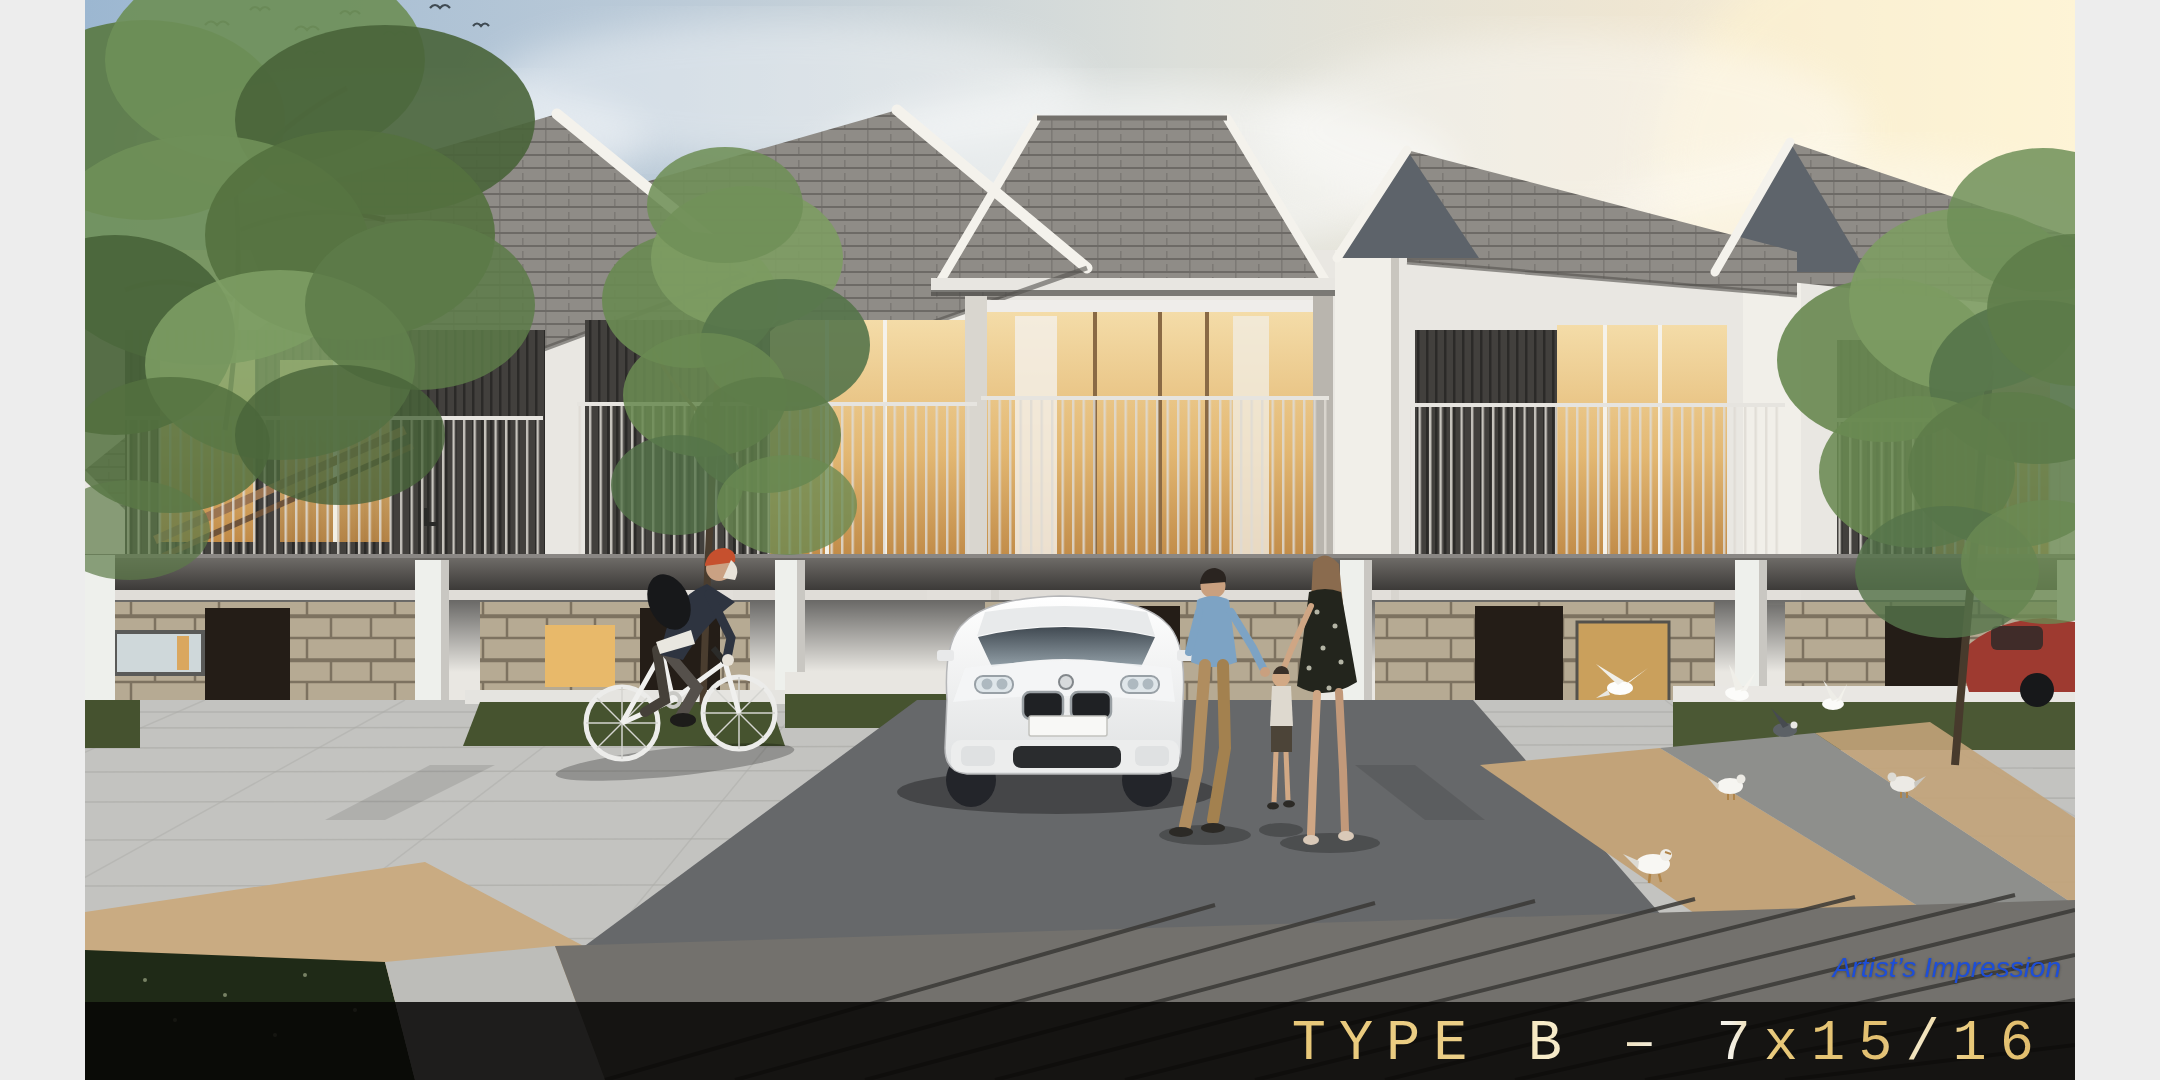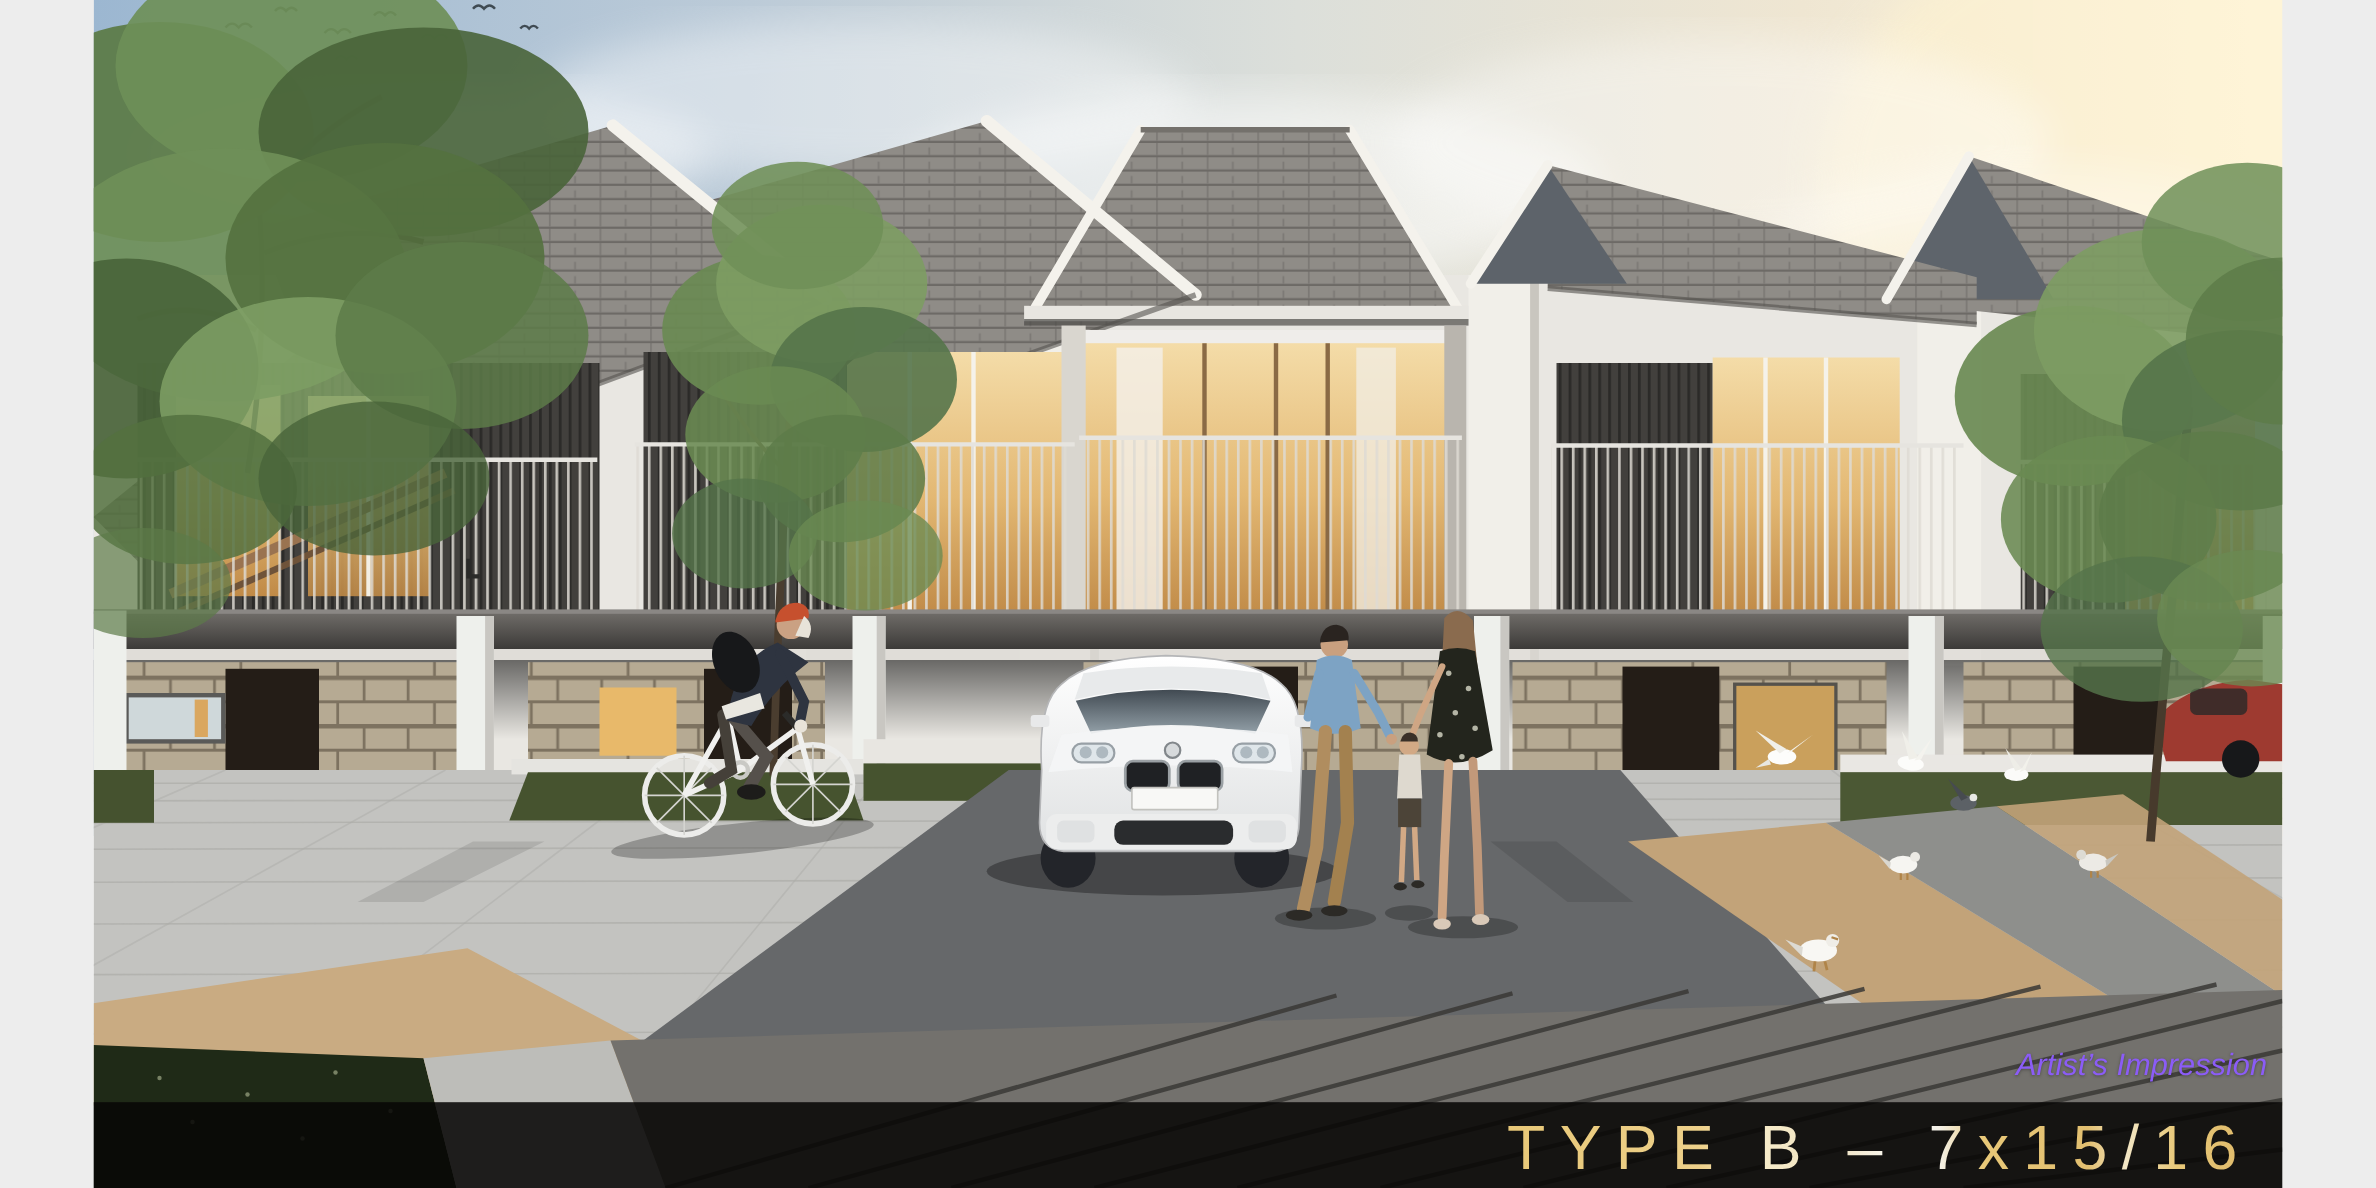--- a/index.html
+++ b/index.html
@@ -11,37 +11,37 @@
   .scene{position:absolute;left:85px;top:0;width:1990px;height:1080px;overflow:hidden;}
   .scene svg{position:absolute;left:0;top:0;}
   .watermark{
     position:absolute;left:758px;top:470px;width:480px;
     font-size:102px;font-weight:bold;letter-spacing:-2px;
     color:var(--watermark,rgba(255,255,255,0.55));
     white-space:nowrap;user-select:none;
   }
   .caption{
     position:absolute;right:14px;top:952px;
-    font-size:28px;font-style:italic;color:#8b5cf6;
+    font-size:28px;font-style:italic;color:#1d4ed8;
     text-shadow:0 1px 3px rgba(0,0,0,.35);
     white-space:nowrap;
     margin-left:47px;
   }
   .banner{
     position:absolute;left:0;bottom:0;width:100%;height:78px;
     background:var(--banner-bg,rgba(8,7,6,0.88));
   }
   .banner-title{
     position:absolute;right:28px;top:0;height:78px;line-height:84px;
     font-size:57px;font-weight:400;letter-spacing:13px;white-space:nowrap;
     background:linear-gradient(90deg,
       var(--gold,#e8c878) 0%, #edd08a 26%, #f7ecca 33%, #efe2c0 44%,
       #fbfaf4 52%, #f4f1e8 58%, var(--gold,#e8c878) 64%, #e2bf70 78%,
       #f3e7c6 83%, var(--gold,#e8c878) 90%, #dfba6a 100%);
-    -webkit-background-clip:text;background-clip:text;color:transparent;
+    -webkit-background-clip:text;background-clip:text;color:transparent;font-family:Liberation Mono, monospace;
   }
 </style>
 </head>
 <body>
 
 <div class="canvas">
   <div class="scene" aria-label="Artist impression render of a row of modern two-storey terrace houses with carports, balconies, a white SUV, a family with a child, a cyclist and pigeons on a paved plaza">
 
     <svg width="1990" height="1080" viewBox="0 0 1990 1080">
       <defs>

